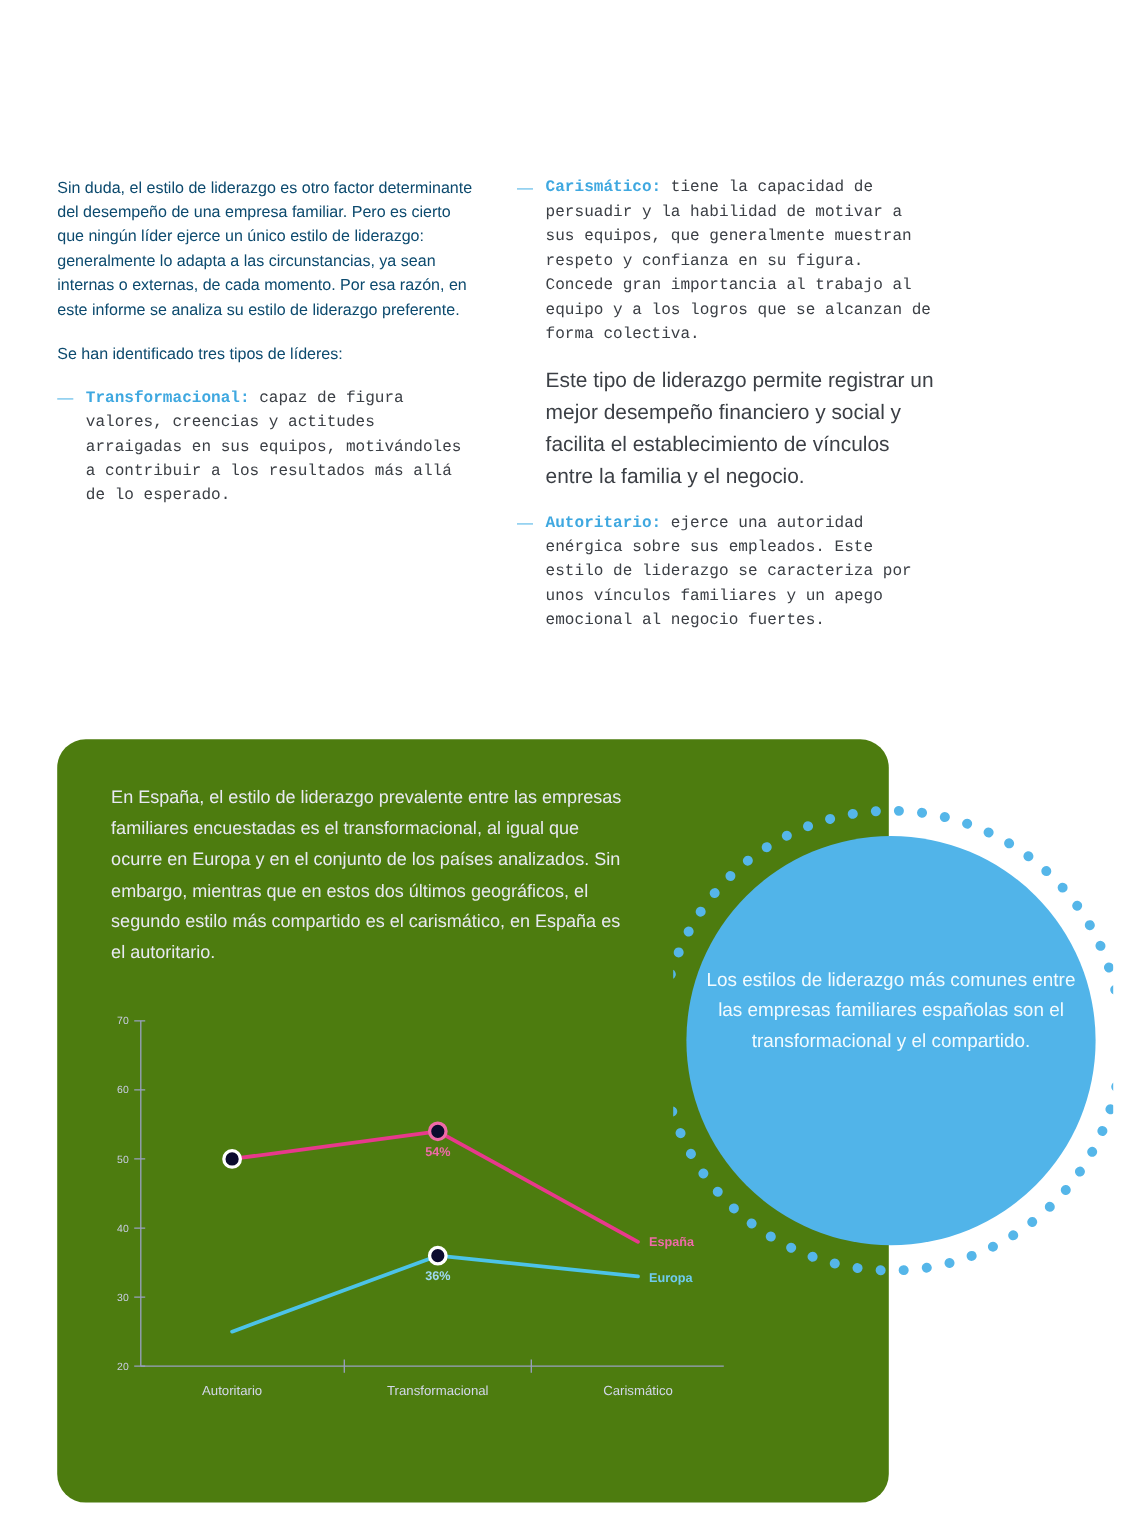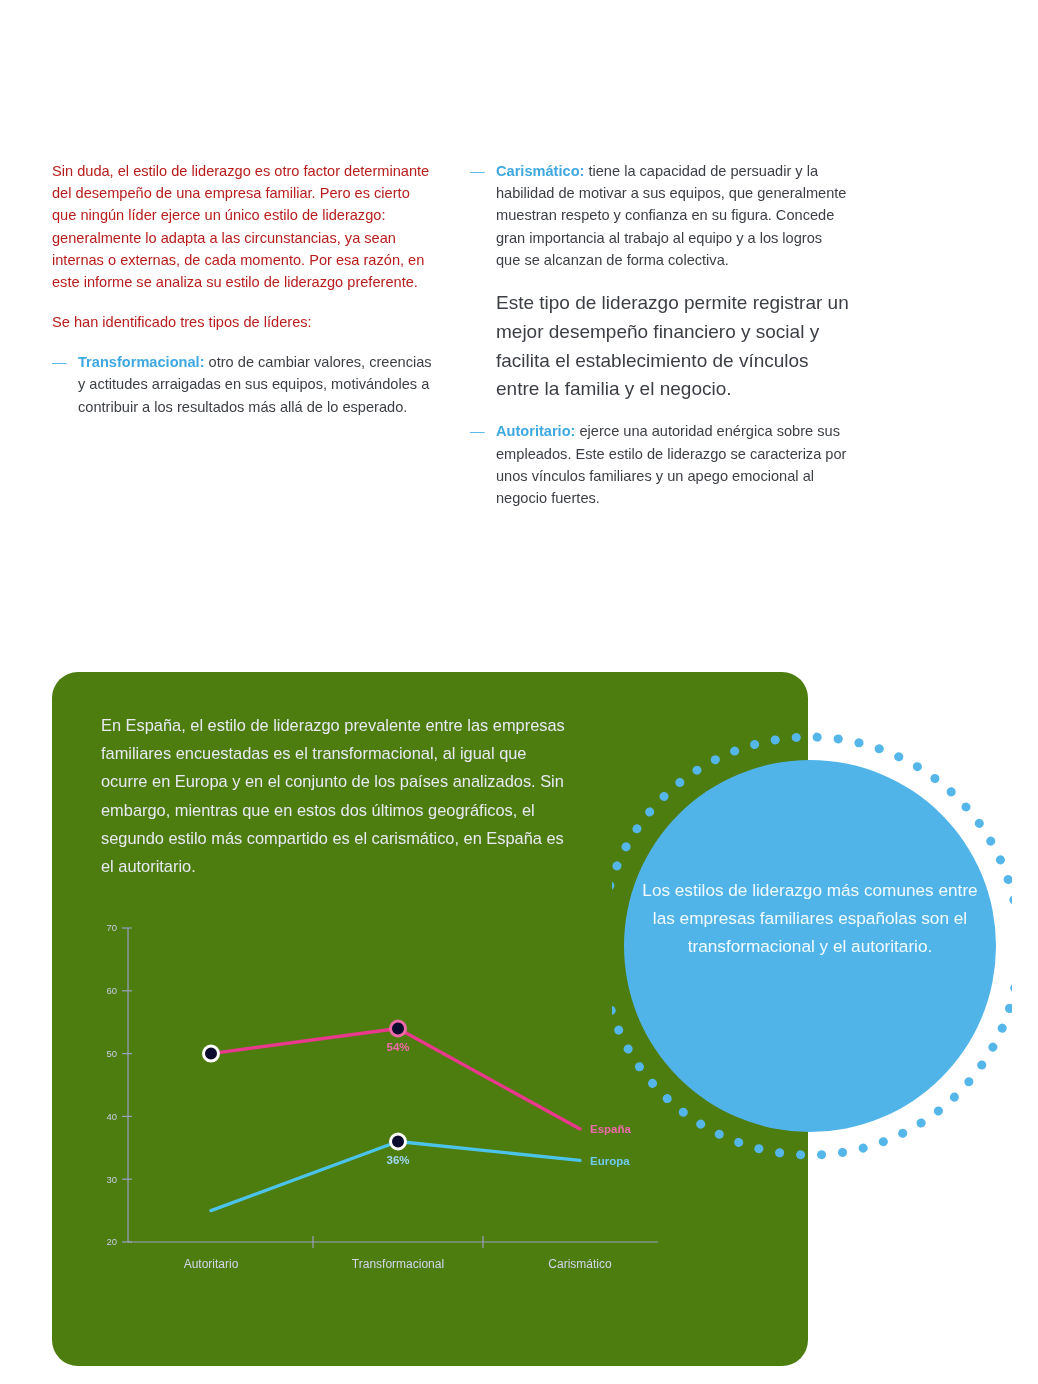--- a/index.html
+++ b/index.html
@@ -30,40 +30,41 @@
     font-weight:bold;
     letter-spacing:-0.2px;
     margin:0 0 22px 0;
     line-height:1.2;
   }
 
   p.body{
     margin:0 0 18px 0;
     font-size:14.6px;
     line-height:1.52;
-    color:#b91c1c;
+    color:#0c4a6e;
   }
 
   .bullet{
     position:relative;
     display:flex;
     margin:0 0 18px 0;
   }
   .dash{
     color:#5bb8e8;
     font-size:14.6px;
     line-height:1.52;
     width:26px;
     flex:0 0 26px;
   }
   .bullet-body{
     flex:1 1 auto;
     font-size:14.6px;
     line-height:1.52;
     color:#3b3f45;
+    font-family:Liberation Mono, monospace;
   }
   .lead{
     color:#3fa8e0;
     font-weight:bold;
   }
   .sub-para{
     margin:16px 0 0 26px;
     font-size:19px;
     line-height:1.52;
     color:#3b3f45;
@@ -135,21 +136,21 @@
 
   <div class="col col-left">
 
     <p class="body">Sin duda, el estilo de liderazgo es otro factor determinante del desempeño de una empresa familiar. Pero es cierto que ningún líder ejerce un único estilo de liderazgo: generalmente lo adapta a las circunstancias, ya sean internas o externas, de cada momento. Por esa razón, en este informe se analiza su estilo de liderazgo preferente.</p>
 
     <p class="body">Se han identificado tres tipos de líderes:</p>
 
     <div class="bullet-wrap">
       <div class="bullet">
         <span class="dash">—</span>
-        <span class="bullet-body"><span class="lead">Transformacional:</span><span> otro de cambiar valores, creencias y actitudes arraigadas en sus equipos, motivándoles a contribuir a los resultados más allá de lo esperado.</span></span>
+        <span class="bullet-body"><span class="lead">Transformacional:</span><span> capaz de figura valores, creencias y actitudes arraigadas en sus equipos, motivándoles a contribuir a los resultados más allá de lo esperado.</span></span>
       </div>
     </div>
   </div>
 
   <div class="col col-right">
 
     <div class="bullet-wrap">
       <div class="bullet">
         <span class="dash">—</span>
         <span class="bullet-body"><span class="lead">Carismático:</span><span> tiene la capacidad de persuadir y la habilidad de motivar a sus equipos, que generalmente muestran respeto y confianza en su figura. Concede gran importancia al trabajo al equipo y a los logros que se alcanzan de forma colectiva.</span></span>
@@ -219,14 +220,14 @@
     </div>
 
   </div>
 </div>
 
 <div class="callout">
   <svg class="callout-ring" width="400" height="448">
     <circle cx="198" cy="224" r="209" fill="none" stroke="#55b6e9" stroke-width="9" stroke-linecap="round" stroke-dasharray="0.1 21"></circle>
   </svg>
   <div class="circle"></div>
-  <div class="callout-text">Los estilos de liderazgo más comunes entre las empresas familiares españolas son el transformacional y el autoritario.</div>
+  <div class="callout-text">Los estilos de liderazgo más comunes entre las empresas familiares españolas son el transformacional y el compartido.</div>
 </div>
 
 </body></html>

